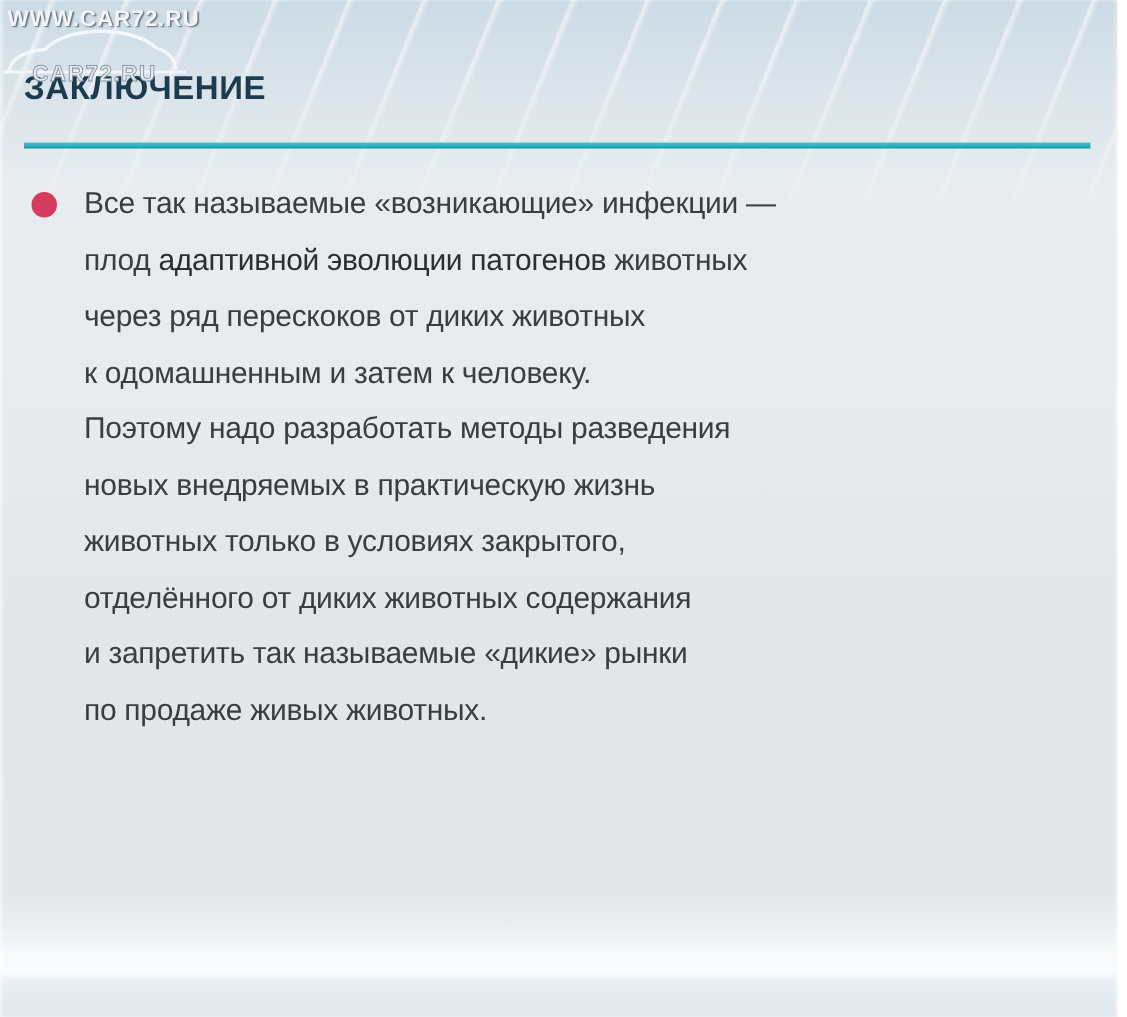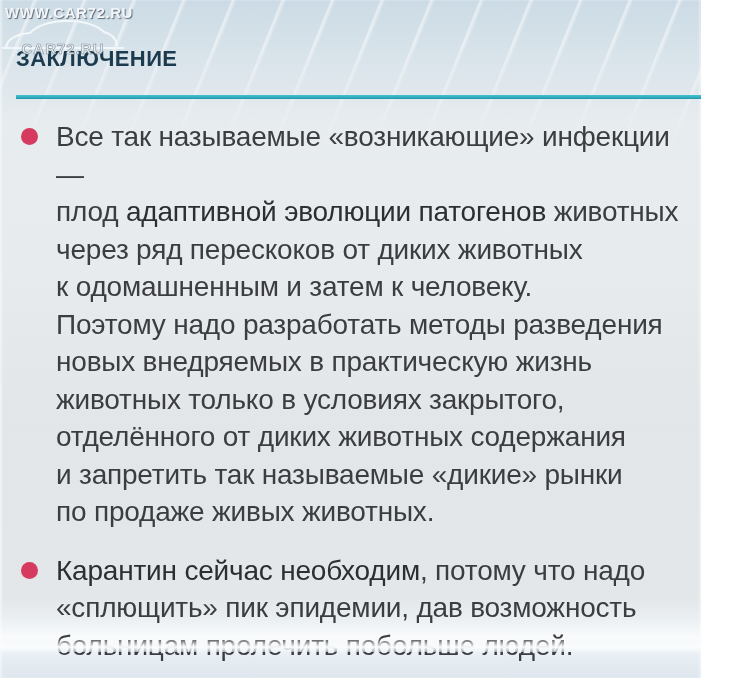--- a/index.html
+++ b/index.html
@@ -1,36 +1,35 @@
 <!DOCTYPE html>
 <html><head>
 <meta charset="utf-8">
 <style>
   html, body { margin: 0; padding: 0; background: #ffffff; }
 
   .slide {
     position: relative;
-    width: 662px;
+    width: 745px;
     height: 678px;
     overflow: hidden;
     font-family: "Liberation Sans", sans-serif;
     background:
       linear-gradient(180deg,
         #cbdbe5 0%,
         #d8e3ea 8%,
         #e7ecef 18%,
         #e8ebed 40%,
         #e3e6e8 62%,
         #e4e7e9 88%,
         #e9eef1 91%,
         #f9fbfc 94%,
         #e6edf3 97%,
         #dfe7ee 100%);
     box-shadow: inset 2px 0 2px rgba(255,255,255,0.45), inset -2px 0 2px rgba(255,255,255,0.35);
-    padding-left: 39px;
   }
 
   
   .streaks {
     position: absolute;
     top: 0; left: 0; right: 0;
     height: 160px;
     background: repeating-linear-gradient(112deg,
       rgba(255,255,255,0) 0px,
       rgba(255,255,255,0) 30px,
@@ -101,21 +100,21 @@
     position: absolute;
     left: 21px; top: 10px;
     width: 17px; height: 17px;
     border-radius: 50%;
     background: #d63a5e;
   }
 
   .bullet-text {
     margin: 0;
     padding: 0 20px 0 56px;
-    font-size: 28px;
+    font-size: 20px;
     line-height: 37.5px;
     letter-spacing: -0.2px;
     color: #3b3d40;
     white-space: pre-line;
   }
 
   .bullet-text strong { font-weight: normal; color: #2c2e31; }
 </style>
 </head>
 <body>
@@ -142,22 +141,16 @@
 плод </span><strong>адаптивной эволюции патогенов</strong><span> животных
 через ряд перескоков от диких животных
 к одомашненным и затем к человеку.
 Поэтому надо разработать методы разведения
 новых внедряемых в практическую жизнь
 животных только в условиях закрытого,
 отделённого от диких животных содержания
 и запретить так называемые «дикие» рынки
 по продаже живых животных.</span></p>
     </li>
-    <li class="bullet-item">
-      <span class="bullet-dot"></span>
-      <p class="bullet-text"><span></span><strong>Карантин сейчас необходим</strong><span>, потому что надо
-«сплющить» пик эпидемии, дав возможность
-больницам пролечить побольше людей.</span></p>
-    </li>
   </ul>
 
   <div class="bottom-sheen"></div>
 </div>
 
 </body></html>

